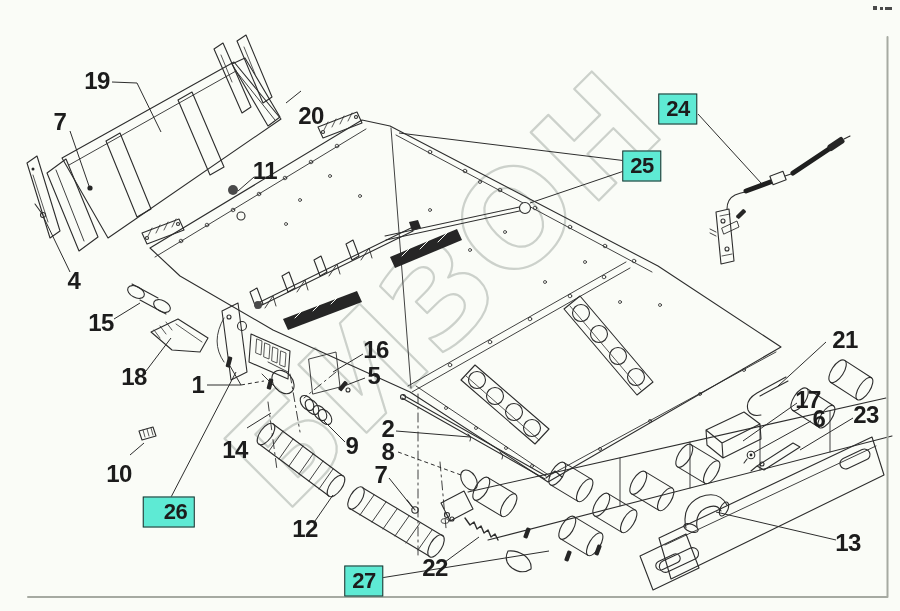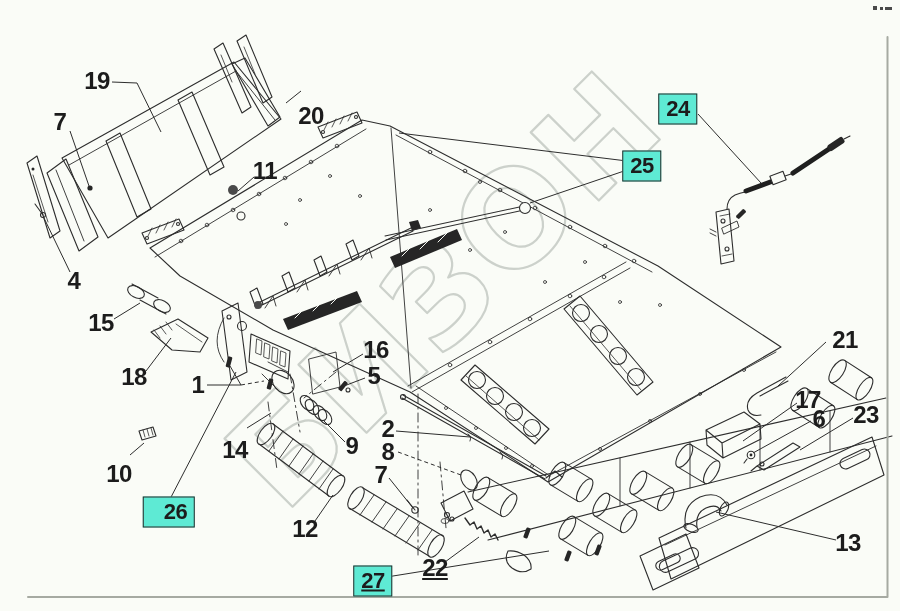--- a/index.html
+++ b/index.html
@@ -359,21 +359,21 @@
       <div class="callout" style="left: 305px; top: 529px;">12</div>
       <div class="callout" style="left: 848px; top: 543px;">13</div>
       <div class="callout" style="left: 235px; top: 431px; margin-top: 19px;">14</div>
       <div class="callout" style="left: 101px; top: 323px;">15</div>
       <div class="callout" style="left: 376px; top: 350px;">16</div>
       <div class="callout" style="left: 808px; top: 400px;">17</div>
       <div class="callout" style="left: 134px; top: 377px;">18</div>
       <div class="callout" style="left: 97px; top: 81px; text-align: center;">19</div>
       <div class="callout" style="left: 311px; top: 82px; margin-top: 34px;">20</div>
       <div class="callout" style="left: 837px; top: 340px; margin-left: 8px;">21</div>
-      <div class="callout" style="left: 435px; top: 568px; text-decoration: underline;">22</div>
+      <div class="callout" style="left: 435px; top: 568px;">22</div>
       <div class="callout" style="left: 866px; top: 415px;">23</div>
       <div class="callout boxed" style="left: 678px; top: 109px;">24</div>
       <div class="callout boxed" style="left: 642px; top: 166px; text-align: right;">25</div>
       <div class="callout boxed" style="left: 169px; top: 512px; padding-left: 20px;">26</div>
-      <div class="callout boxed" style="left: 373px; top: 581px; text-decoration: underline;">27</div>
+      <div class="callout boxed" style="left: 364px; top: 581px;">27</div>
     </div>
 
 </div>
 
 </body></html>

